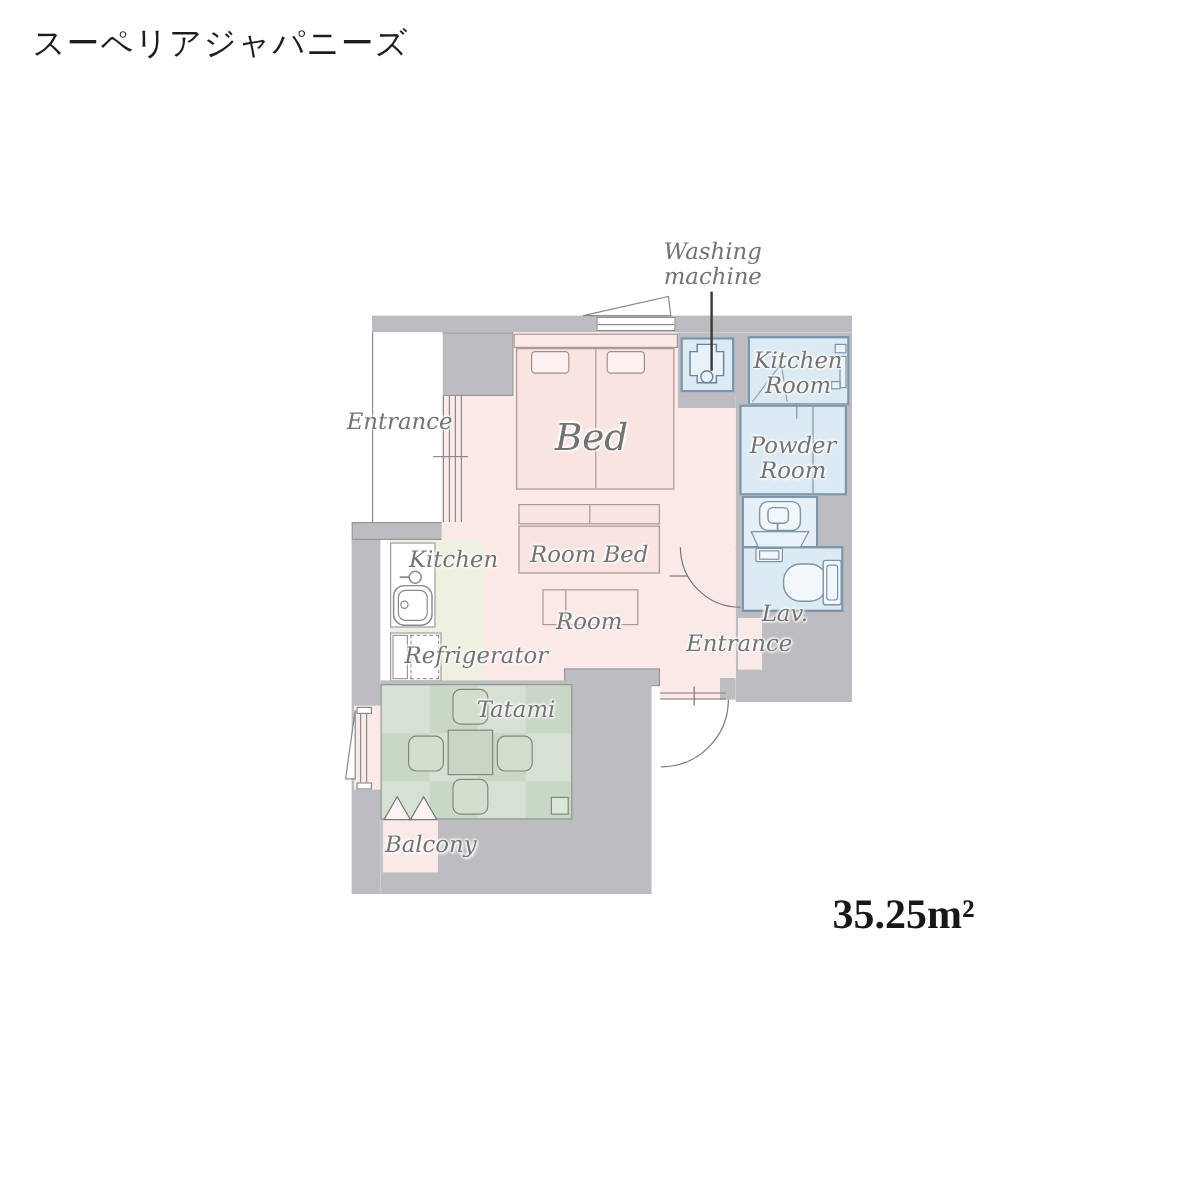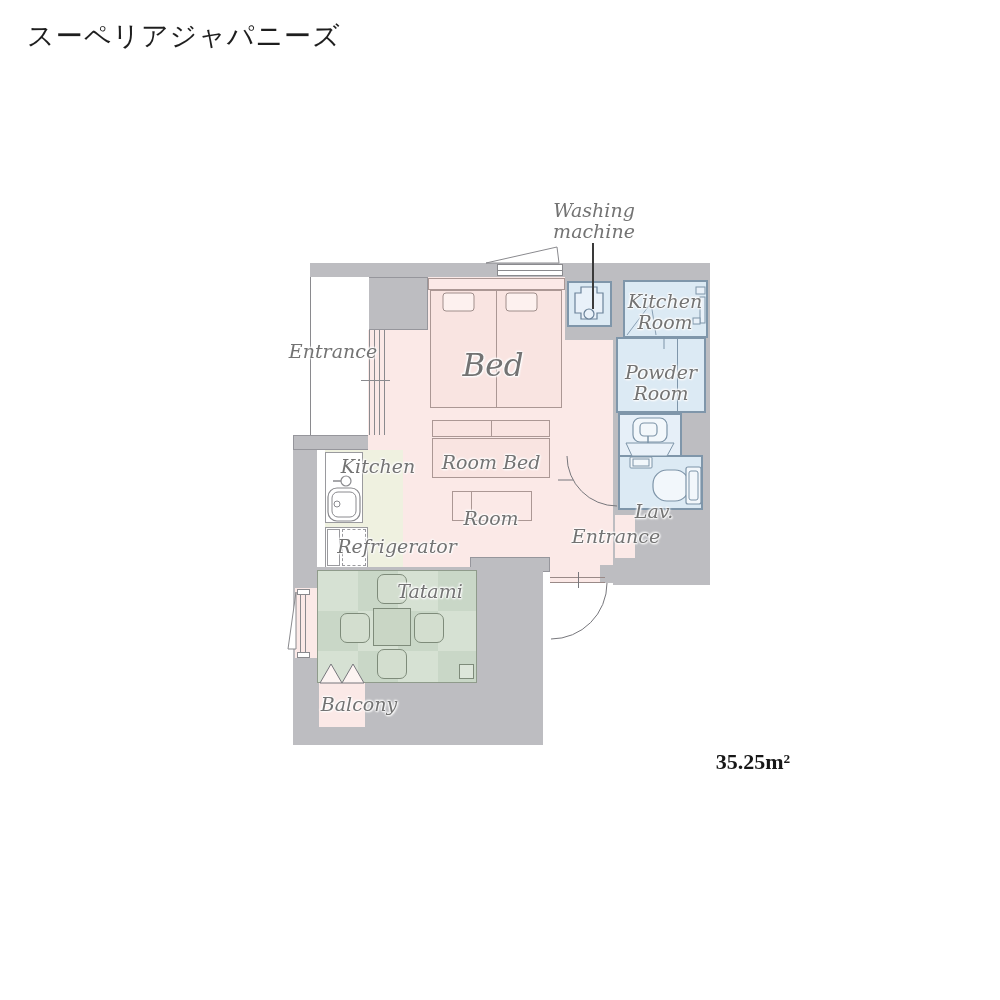--- a/index.html
+++ b/index.html
@@ -13,21 +13,21 @@
   .white-box{position:absolute;background:#ffffff;border:1px solid #9a9a9e;box-sizing:border-box;}
   .furn{position:absolute;background:#f9e4e1;border:1px solid #ab9794;box-sizing:border-box;}
   .lbl{position:absolute;transform:translate(-50%,-50%);font:italic 19px "DejaVu Serif", serif;
        color:#737373;text-align:center;line-height:1.12;white-space:pre-line;
        text-shadow:0 0 2px #fff,0 0 2px #fff,0 0 3px #fff,1px 1px 2px #fff,-1px -1px 2px #fff;
        pointer-events:none;z-index:40;}
   .lbl-big{font-size:31px;}
   .page-title{position:absolute;left:27px;top:18px;font-family:"DejaVu Sans", sans-serif;
        font-size:27px;letter-spacing:1px;color:#1e1e1e;}
   .area-label{position:absolute;left:753px;top:762px;transform:translate(-50%,-50%);
-       font-family:"Liberation Serif", serif;font-weight:700;font-size:22px;color:#171717;}
+       font-family:"Liberation Serif", serif;font-weight:700;font-size:35px;color:#171717;}
   .tatami{position:absolute;left:317px;top:570px;width:160px;height:113px;
        background-image:conic-gradient(#c9d7c7 90deg,#d6e1d3 90deg 180deg,#c9d7c7 180deg 270deg,#d6e1d3 270deg);
        background-size:80px 80px;border:1px solid #8f9b8b;box-sizing:border-box;}
   .tat-item{position:absolute;border:1px solid #7e8b7a;box-sizing:border-box;background:#d3decf;}
   svg.linework{position:absolute;left:0;top:0;z-index:30;pointer-events:none;}
   .vline{position:absolute;width:1px;background:#8a8a8e;}
   .hline{position:absolute;height:1px;background:#8a8a8e;}
 </style>
 </head>
 <body>

